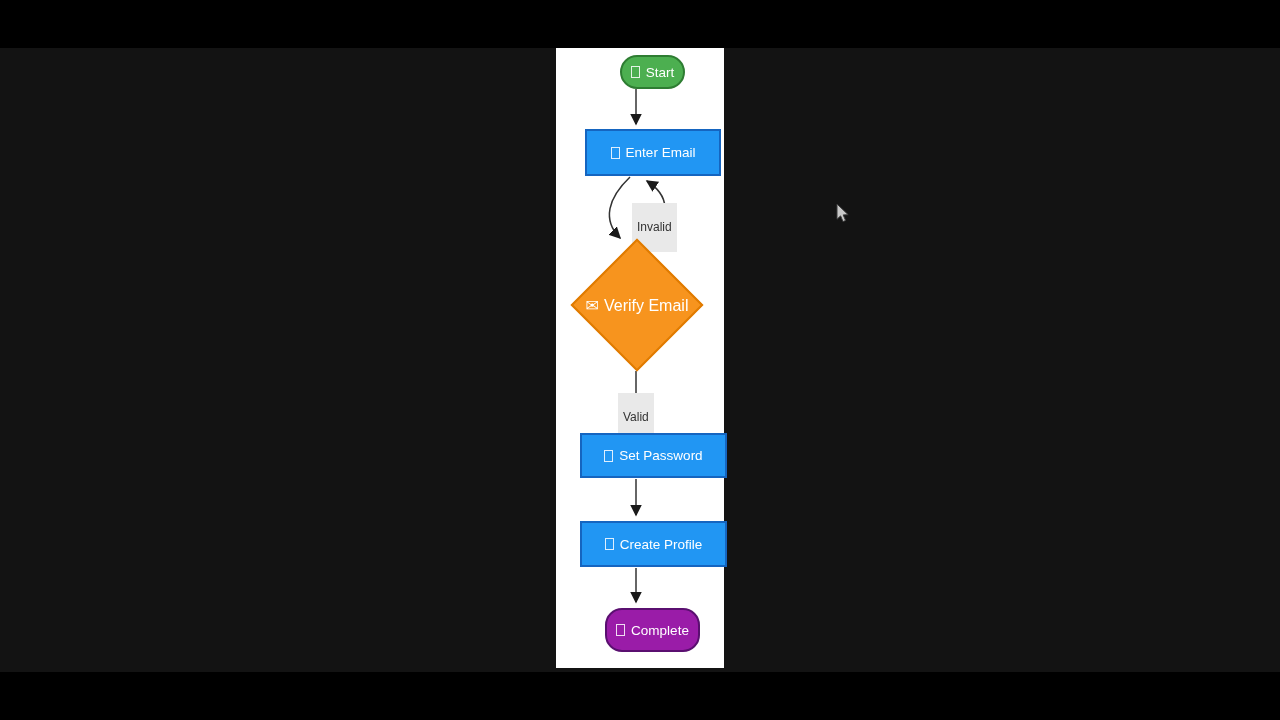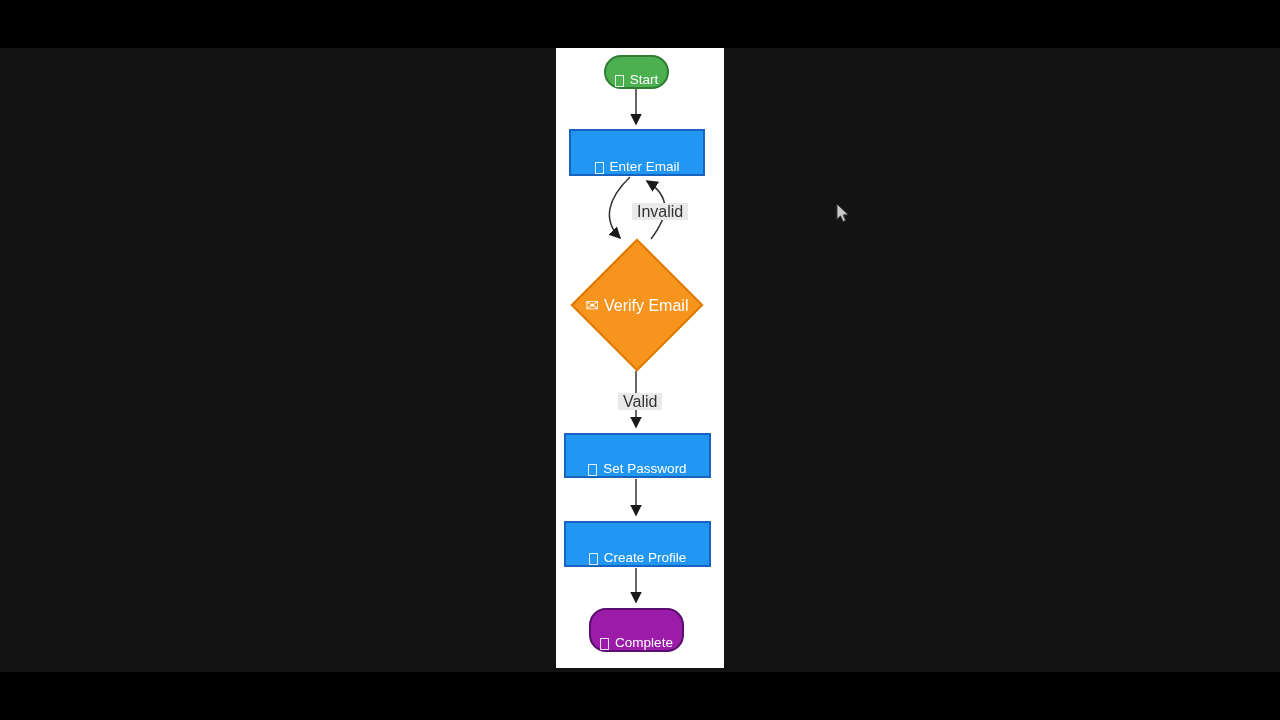--- a/index.html
+++ b/index.html
@@ -14,22 +14,22 @@
   }
 
   .flow-canvas {
     position: absolute; left: 556px; top: 48px; width: 168px; height: 620px;
     background: #ffffff;
   }
 
   .edges-svg { position: absolute; left: 0; top: 0; width: 168px; height: 620px; }
 
   .node {
-    position: absolute; display: flex; align-items: flex-end; justify-content: center;
-    color: #fff; font-size: 13.5px; white-space: nowrap;
+    position: absolute; display: flex; align-items: center; justify-content: center;
+    color: #fff; font-size: 13.5px; white-space: nowrap; margin-left: 16px;
   }
 
   .node-start {
     left: 48px; top: 7px; width: 65px; height: 34px;
     background: #4caf50; border: 2px solid #2e7d32; border-radius: 17px;
   }
   .node-enter-email {
     left: 13px; top: 81px; width: 136px; height: 47px;
     background: #2196f3; border: 2px solid #1565c0;
   }
@@ -57,21 +57,21 @@
 
   .tofu {
     display: inline-block; width: 9px; height: 12px;
     border: 1px solid rgba(255,255,255,0.85);
     margin-right: 6px; vertical-align: -1px;
   }
   .envelope-icon { margin-right: 5px; }
 
   .edge-label {
     position: absolute; background: #e9e9e9; color: #333;
-    font-size: 16px; padding: 0 5px; line-height: 17px;
+    font-size: 12px; padding: 16px 5px; line-height: 17px;
   }
   .label-invalid { left: 76px; top: 155px; }
   .label-valid   { left: 62px; top: 345px; }
 
   .cursor { position: absolute; left: 836px; top: 155px; }
 </style>
 </head>
 <body>
 
 <div class="stage">

